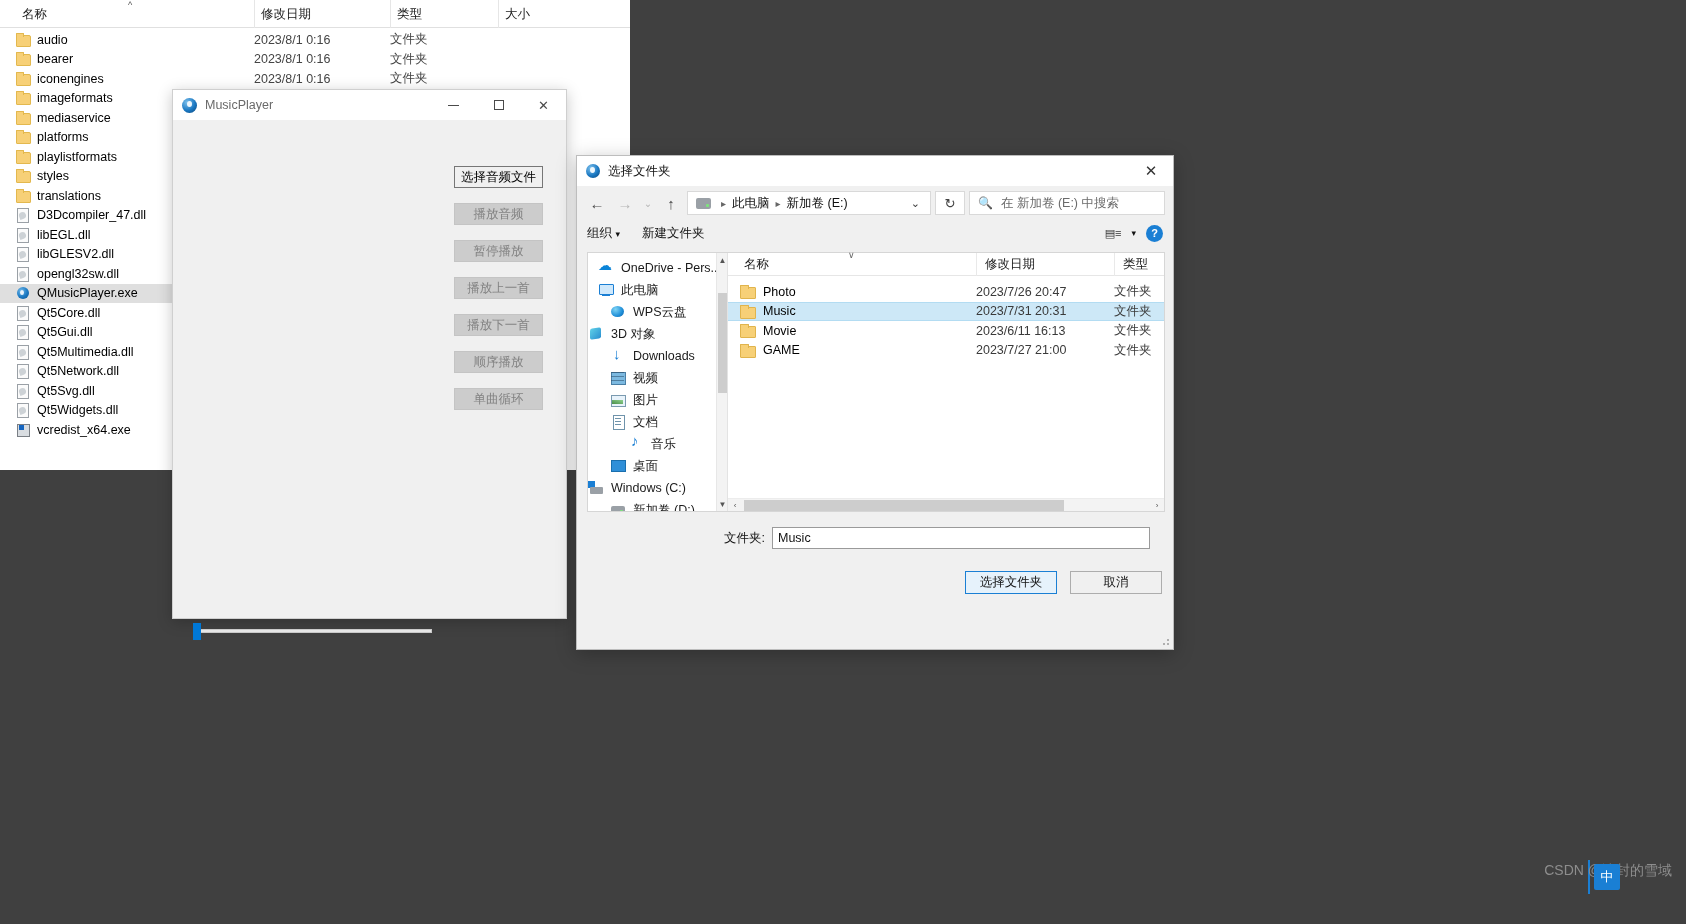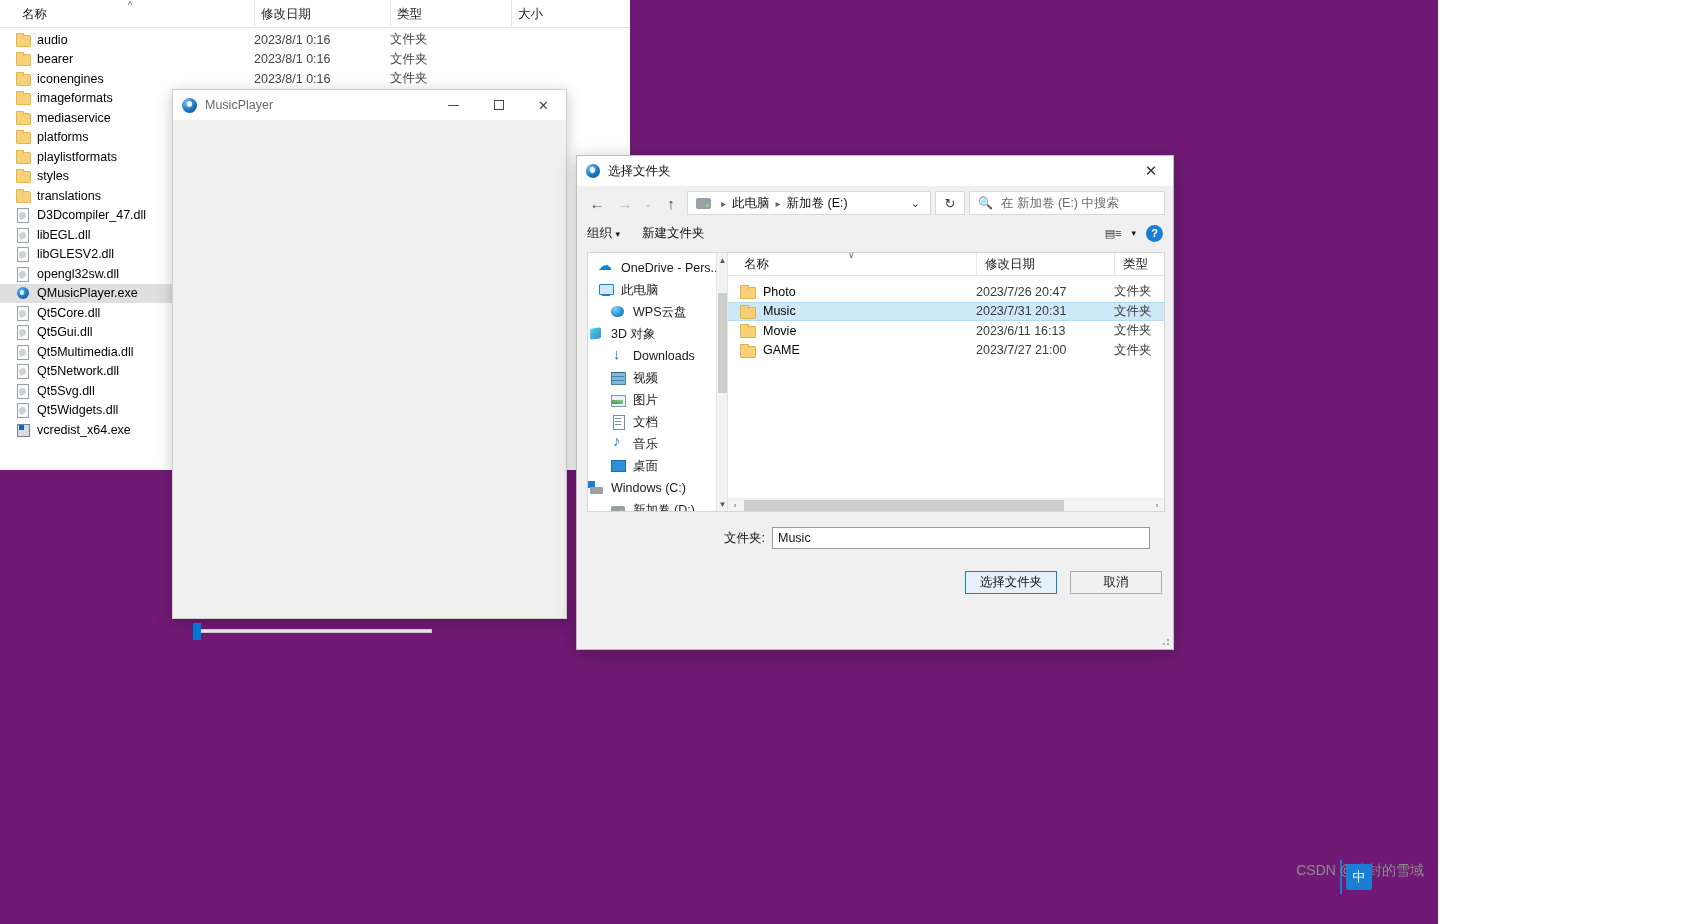--- a/index.html
+++ b/index.html
@@ -3,21 +3,21 @@
 <meta charset="utf-8">
 <style>
   * { box-sizing: border-box; }
   html, body {
     margin: 0; padding: 0;
     width: 1686px; height: 924px;
     background: #ffffff;
     font-family: "Liberation Sans", "DejaVu Sans", sans-serif;
     overflow: hidden;
   }
-  #root { position: relative; width: 1438px; height: 924px; background:#701a75; }
+  #root { position: relative; width: 1686px; height: 924px; background:#404040; }
 
   
   .bg-explorer { position:absolute; left:0; top:0; width:630px; height:470px; background:#fff; }
   .bg-header { position:relative; height:28px; border-bottom:1px solid #e0e0e0; background:#fff; }
   .bg-col { position:absolute; top:0; height:28px; display:flex; align-items:center;
             font-size:12.5px; color:#1a1a1a; padding-left:6px; border-left:1px solid #e6e6e6; }
   .bg-col:first-child { border-left:none; }
   .bg-sortmark { position:absolute; left:128px; top:0px; font-size:9px; color:#555; }
 
   .bg-rows { position:absolute; left:0; top:30px; width:630px; }
@@ -239,21 +239,21 @@
       <div class="bg-col" style="left:16px;width:238px;">
           <span>名称</span>
         </div>
       <div class="bg-sortmark">^</div>
       <div class="bg-col" style="left:254px;width:136px;">
           <span>修改日期</span>
         </div>
       <div class="bg-col" style="left:390px;width:115px;">
           <span>类型</span>
         </div>
-      <div class="bg-col" style="left:511px;width:68px;">
+      <div class="bg-col" style="left:498px;width:68px;">
           <span>大小</span>
         </div>
     </div>
     <div class="bg-rows" id="bg-rows">
         <div class="bg-row">
           <div class="bg-name">
             <span class="ico ico-folder"></span>
             <span>audio</span>
           </div>
           <div class="bg-date">2023/8/1 0:16</div>
@@ -396,20 +396,43 @@
           </div>
         <div class="mp-btn">
             <span class="mp-max-g"></span>
           </div>
         <div class="mp-btn close">
             <span>✕</span>
           </div>
       </div>
     </div>
     <div class="mp-body">
+      <div class="side-btns" id="mp-buttons">
+          <div class="qbtn enabled">
+            <span>选择音频文件</span>
+          </div>
+          <div class="qbtn disabled">
+            <span>播放音频</span>
+          </div>
+          <div class="qbtn disabled">
+            <span>暂停播放</span>
+          </div>
+          <div class="qbtn disabled">
+            <span>播放上一首</span>
+          </div>
+          <div class="qbtn disabled">
+            <span>播放下一首</span>
+          </div>
+          <div class="qbtn disabled">
+            <span>顺序播放</span>
+          </div>
+          <div class="qbtn disabled">
+            <span>单曲循环</span>
+          </div>
+        </div>
       <div class="mp-slider">
         <div class="mp-track"></div>
         <div class="mp-handle"></div>
       </div>
     </div>
   </div>
 
   <div class="fd">
     <div class="fd-title">
       <div class="ft-ico"></div>
@@ -492,21 +515,21 @@
               <span>视频</span>
             </div>
             <div class="nav-item" style="padding-left: 22px;">
               <span class="ni ni-pic"></span>
               <span>图片</span>
             </div>
             <div class="nav-item" style="padding-left: 22px;">
               <span class="ni ni-doc"></span>
               <span>文档</span>
             </div>
-            <div class="nav-item" style="padding-left: 22px; font-family: Liberation Serif, serif;">
+            <div class="nav-item" style="padding-left: 40px; font-family: Liberation Serif, serif;">
               <span class="ni ni-music"></span>
               <span>音乐</span>
             </div>
             <div class="nav-item" style="padding-left: 22px;">
               <span class="ni ni-desk"></span>
               <span>桌面</span>
             </div>
             <div class="nav-item" style="">
               <span class="ni ni-win"></span>
               <span>Windows (C:)</span>

